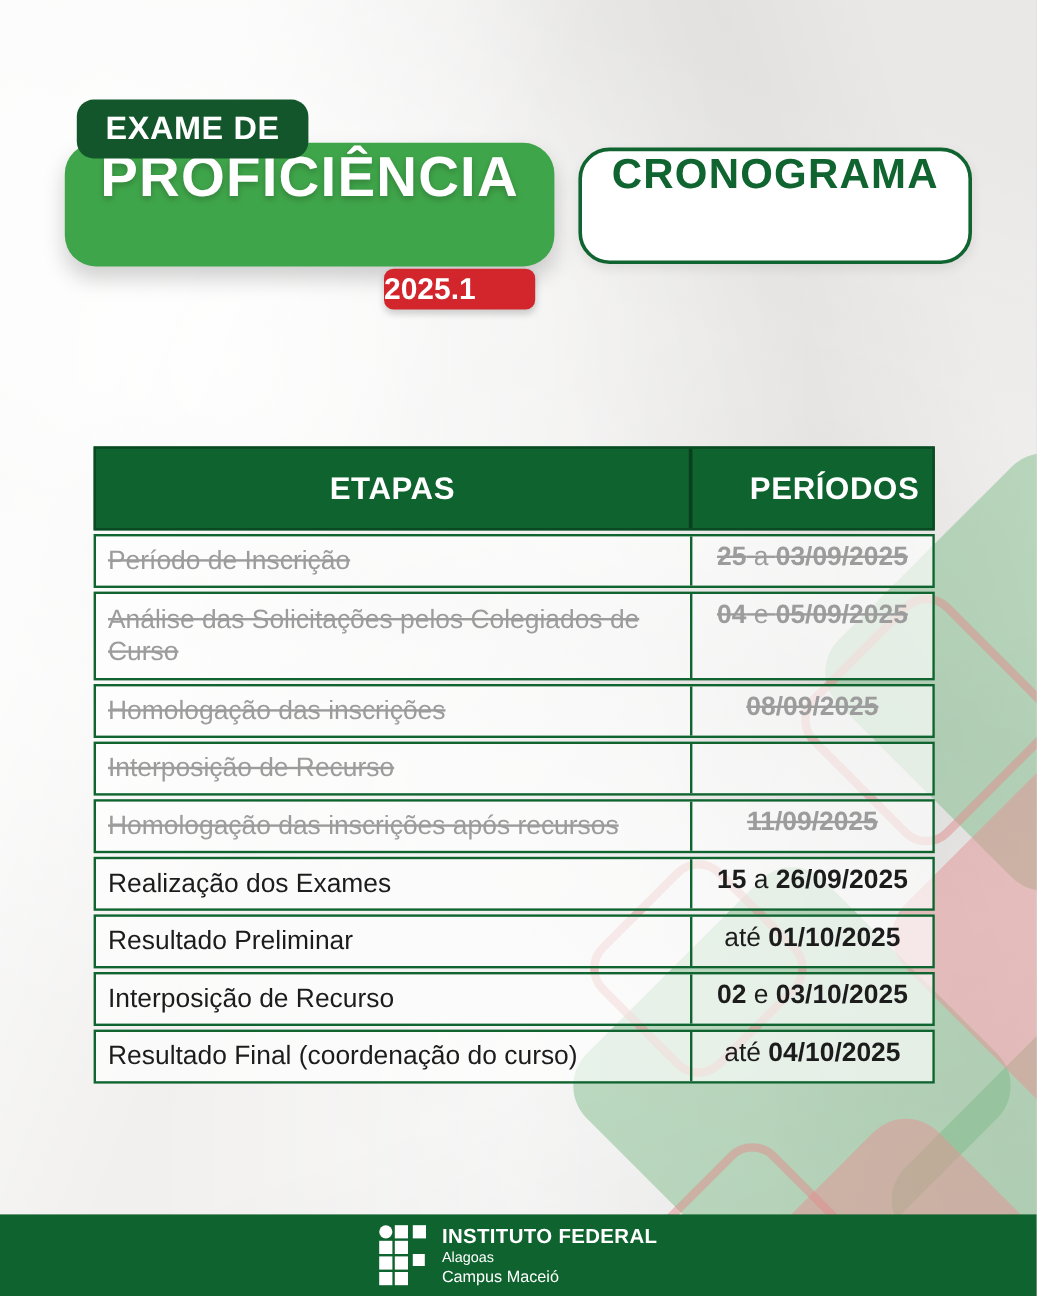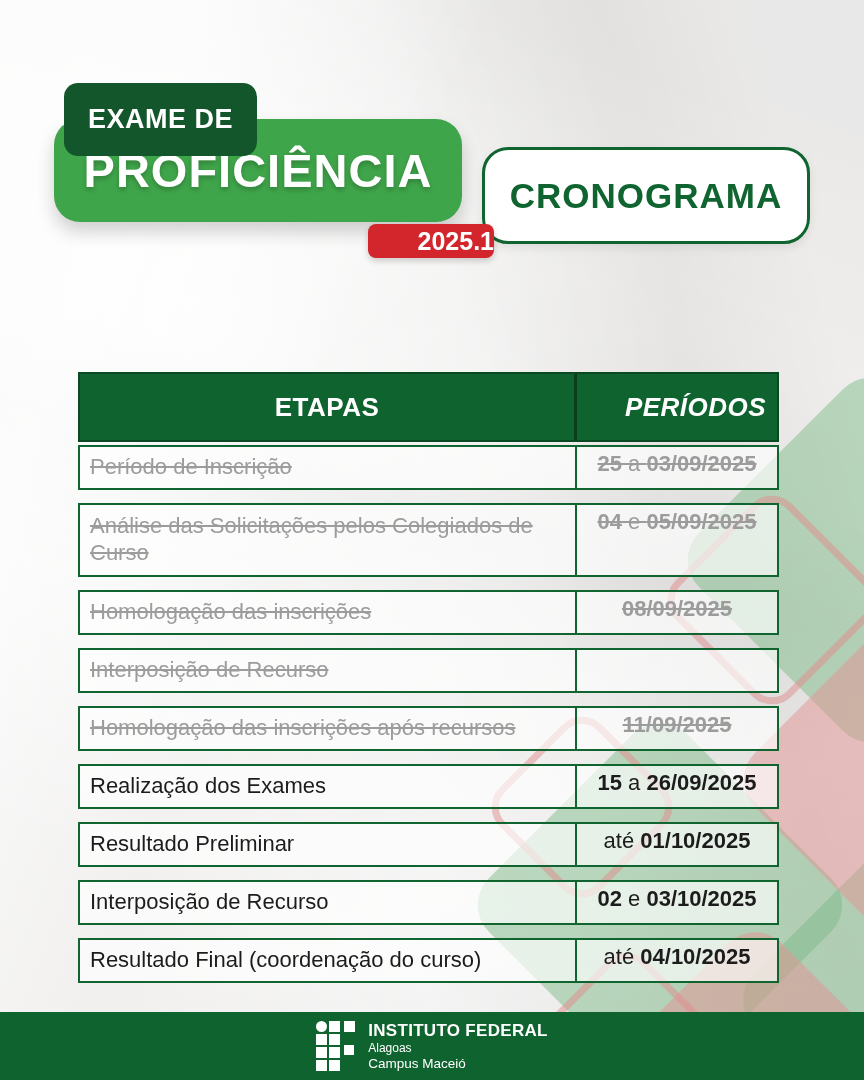--- a/index.html
+++ b/index.html
@@ -20,56 +20,54 @@
   
   .decor{position:absolute;inset:0;z-index:1;}
   .diamond{position:absolute;transform:rotate(45deg);border-radius:38px;}
   .d-green{background:rgba(124,186,134,.48);}
   .d-pink{background:rgba(226,150,150,.52);}
   .d-oline{background:transparent;border:7px solid rgba(224,140,140,.5);border-radius:28px;}
   
   .badge-exame{
     position:absolute;left:64px;top:83px;z-index:4;
     background:#14562B;color:#fff;font-weight:bold;font-size:27px;letter-spacing:.5px;
-    padding:21px 24px;border-radius:14px;
+    padding:9px 24px;border-radius:14px;
   }
   .badge-prof{
     position:absolute;left:54px;top:119px;width:408px;height:103px;z-index:3;
     background:#3FA54A;border-radius:26px;
-    display:flex;align-items:center;justify-content:center;
+    display:flex;align-items:flex-start;justify-content:center;
     color:#fff;font-weight:bold;font-size:47px;letter-spacing:1px;
     box-shadow:0 10px 18px rgba(0,0,0,.18);
     text-shadow:0 3px 5px rgba(0,0,0,.22);
   }
   .badge-year{
     position:absolute;left:320px;top:224px;width:126px;height:34px;z-index:4;
     background:#D2262C;color:#fff;font-weight:bold;font-size:25px;
-    display:flex;align-items:center;justify-content:flex-end;border-radius:8px;
+    display:flex;align-items:center;justify-content:flex-start;border-radius:8px;
     box-shadow:0 3px 6px rgba(0,0,0,.18);
-    margin-left:48px;
   }
   .cronograma{
     position:absolute;left:482px;top:123px;width:328px;height:97px;z-index:3;
     background:#fff;border:3px solid #0F6430;border-radius:26px;box-sizing:border-box;
-    display:flex;align-items:center;justify-content:center;
+    display:flex;justify-content:center;
     color:#0F6430;font-weight:bold;font-size:35px;letter-spacing:1px;
     box-shadow:0 4px 10px rgba(0,0,0,.08);
-    margin-top:24px;
   }
   
   .schedule{position:absolute;left:78px;top:372px;width:701px;z-index:2;}
   .thead{
     display:flex;height:70px;box-sizing:border-box;margin-bottom:3px;
     background:#0E632E;border:2px solid #0A4A22;
     color:#fff;font-weight:bold;font-size:26px;letter-spacing:.5px;gap:37px;
   }
   .thead .c1{width:497px;box-sizing:border-box;display:flex;align-items:center;justify-content:center;border-right:3px solid #093F1D;}
-  .thead .c2{flex:1;display:flex;align-items:center;justify-content:center;font-style:italic;}
+  .thead .c2{flex:1;display:flex;align-items:center;justify-content:center;}
   .row{
-    display:flex;box-sizing:border-box;margin-bottom:13px;height:45px;
+    display:flex;box-sizing:border-box;margin-bottom:3px;height:45px;
     border:2px solid #0F6430;background:rgba(255,255,255,.66);
   }
   .row.tall{height:74px;}
   .row .c1{
     width:497px;box-sizing:border-box;border-right:2px solid #0F6430;
     display:flex;align-items:center;padding:4px 14px 4px 10px;
     font-size:22px;color:#1c1c1c;line-height:1.22;
   }
   .row .c2{
     flex:1;display:flex;align-items:flex-start;justify-content:center;

